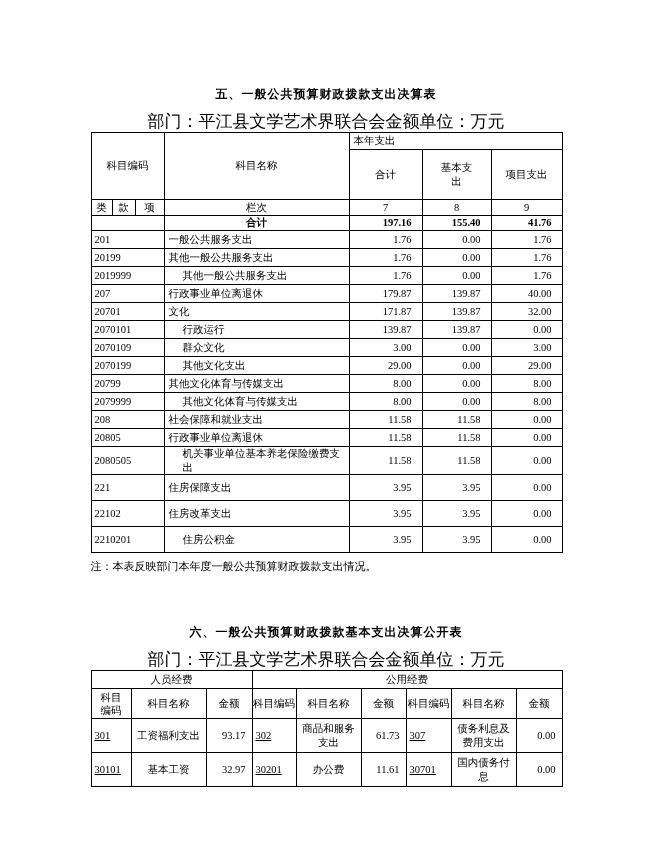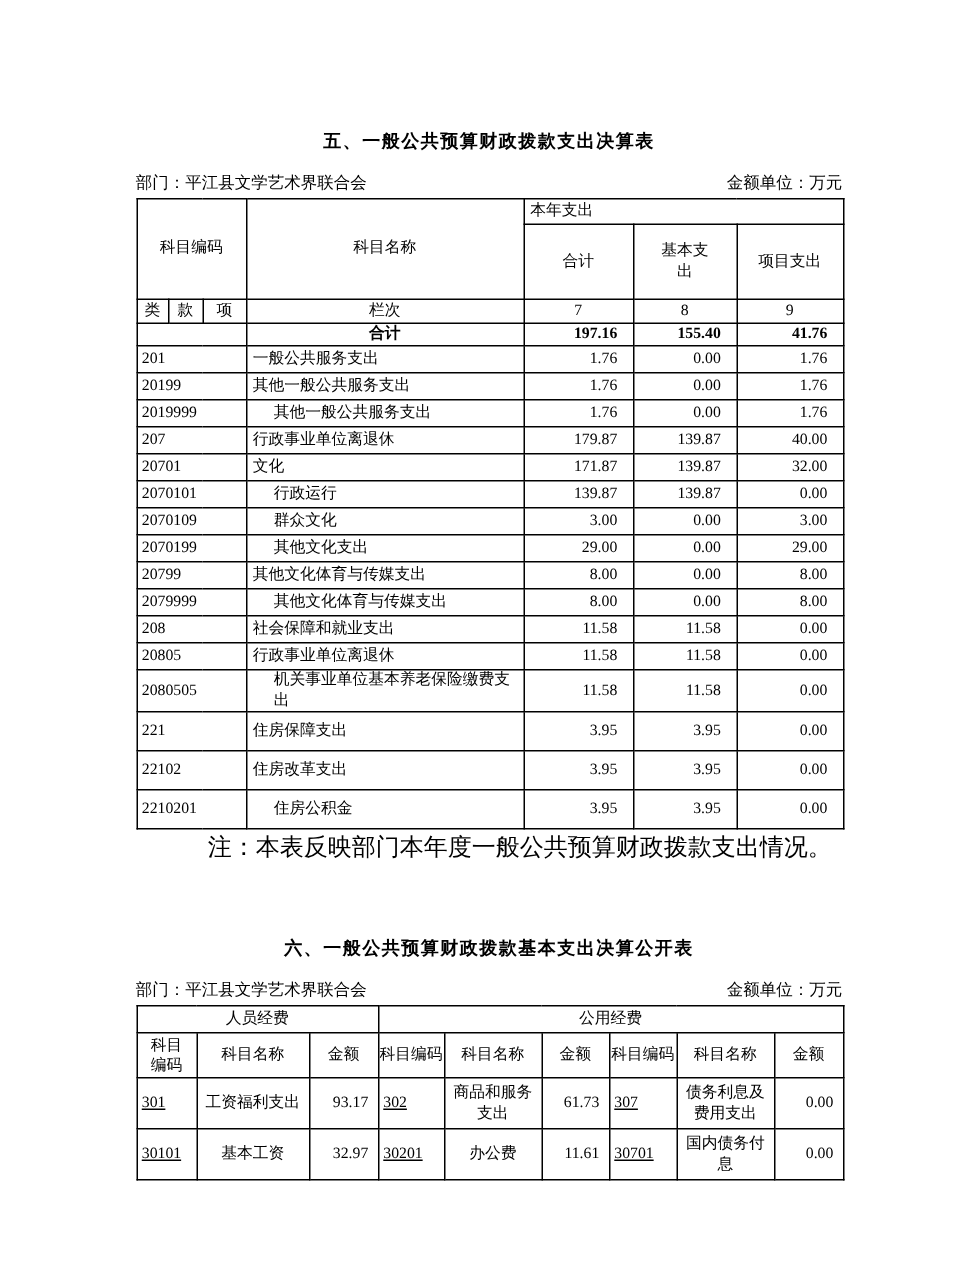--- a/index.html
+++ b/index.html
@@ -14,22 +14,22 @@
 
   .doc-title {
     font-size: 12px;
     font-weight: bold;
     text-align: center;
     letter-spacing: 1px;
     line-height: 20px;
   }
   .meta-row {
     display: flex;
-    justify-content: space-between;
-    font-size: 11px;
+    justify-content: center;
+    font-size: 17px;
     margin-top: 11px;
     margin-bottom: 3px;
     line-height: 14px;
   }
 
   table {
     border-collapse: collapse;
     width: 471px;
     table-layout: fixed;
     font-size: 10.5px;
@@ -50,21 +50,21 @@
   .t1 tbody td { height: 18px; }
   .t1 tr.total-row td { height: 15px; }
   .t1 tr.tall td { height: 26px; }
   .t1 td.code { text-align: left; padding-left: 3px; }
   .t1 td.name { text-align: left; padding-left: 4px; }
   .t1 td.name.indent { padding-left: 18px; }
   .t1 td.name.center { text-align: center; padding-left: 0; }
   .t1 td.num { text-align: right; padding-right: 10px; }
   .bold { font-weight: bold; }
   .wrap3 { display: inline-block; width: 3.2em; line-height: 1.3; }
-  .note { font-size: 16px; margin-top: 6px; line-height: 14px; margin-left: 48px; }
+  .note { font-size: 11px; margin-top: 6px; line-height: 14px; }
 
   
   .title2 { margin-top: 49px; }
   .t2 .row-group th { height: 18px; }
   .t2 .row-cols th { height: 30px; line-height: 1.25; }
   .t2 tbody td { height: 34px; }
   .t2 td.code2 { text-align: left; padding-left: 3px; text-decoration: underline; }
   .t2 td.name2 { text-align: center; padding: 1px 2px; }
   .t2 td.num2 { text-align: right; padding-right: 6px; }
   .wrap2 { display: inline-block; width: 2.1em; line-height: 1.25; }

